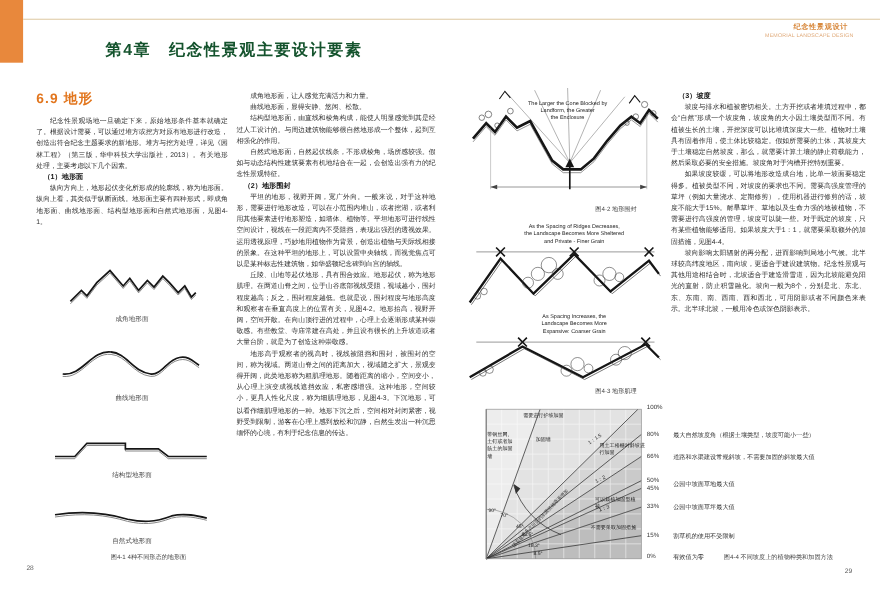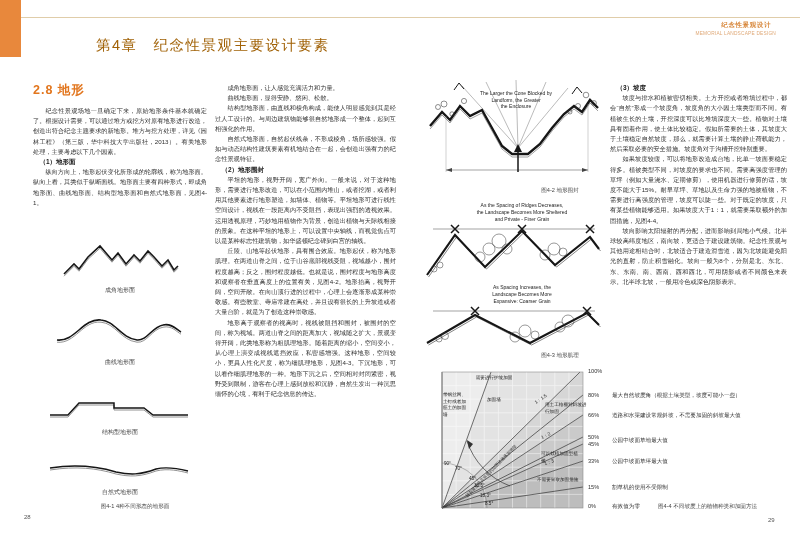--- a/index.html
+++ b/index.html
@@ -4,21 +4,21 @@
 <style>
   html,body{margin:0;padding:0;background:#888;}
   #stage{position:relative;width:800px;height:543px;background:#fff;overflow:hidden;
          font-family:"Liberation Sans","DejaVu Sans",sans-serif;color:#222;}
   .abs{position:absolute;}
   .orange-block{left:0;top:0;width:21px;height:57px;background:#e8883c;}
   .head-rule{left:21px;top:17px;width:779px;border-top:1px solid #e0cda9;}
   .brand{right:24px;top:12px;text-align:right;line-height:1.2;}
   .brand-cn{display:inline-block;background:#fff;padding:0 5px;color:#d8893e;font-size:6.5px;font-weight:bold;letter-spacing:.6px;}
   .brand-en{color:#dfa877;font-size:4.8px;letter-spacing:.2px;}
-  .chapter{left:96px;top:36px;font-size:14.5px;font-weight:normal;letter-spacing:1.5px;color:#a16207;}
+  .chapter{left:96px;top:36px;font-size:14.5px;font-weight:bold;letter-spacing:1.5px;color:#14532d;}
   .sec-title{left:33px;top:82px;font-size:12.5px;font-weight:bold;color:#e2761e;letter-spacing:1px;}
   .col{font-size:6.2px;line-height:10.2px;text-align:justify;color:#2f2f2f;}
   .col p{margin:0;text-indent:2em;}
   .col h4{margin:0;font-size:6.5px;font-weight:bold;text-indent:1em;color:#151515;line-height:10.2px;}
   #col-left{left:33px;top:106px;width:174px;}
   #col-mid{left:215px;top:83px;width:181px;}
   #col-right{left:610px;top:83px;width:177px;}
   .fig-label{font-size:6px;color:#4a4a4a;text-align:center;}
   .fig-caption{font-size:5.6px;color:#454545;}
   .pagenum{font-size:6px;color:#555;}
@@ -35,21 +35,21 @@
 
 <div id="stage">
 
   <div class="abs orange-block"></div>
   <div class="abs head-rule"></div>
   <div class="abs brand">
     <div class="brand-cn">纪念性景观设计</div>
     <div class="brand-en">MEMORIAL LANDSCAPE DESIGN</div>
   </div>
   <div class="abs chapter">第4章　纪念性景观主要设计要素</div>
-  <div class="abs sec-title">2.8  地形</div>
+  <div class="abs sec-title">6.9  地形</div>
 
   <div id="col-left" class="abs col">
     <p>纪念性景观场地一旦确定下来，原始地形条件基本就确定了。根据设计需要，可以通过堆方或挖方对原有地形进行改造，创造出符合纪念主题要求的新地形。堆方与挖方处理，详见《园林工程》（第三版，华中科技大学出版社，2013）。有关地形处理，主要考虑以下几个因素。</p>
     <h4>（1）地形面</h4>
     <p>纵向方向上，地形起伏变化所形成的轮廓线，称为地形面。纵向上看，其类似于纵断面线。地形面主要有四种形式，即成角地形面、曲线地形面、结构型地形面和自然式地形面，见图4-1。</p>
   </div>
 
   <svg class="abs" style="left:62px;top:242px" width="118" height="40" viewBox="0 0 118 40">
     <polyline class="ink2" stroke-width="0.8" transform="translate(0,2.2)" points="2,32 12,22 17,27 26,15 38,4 50,18 56,11 64,22 72,13 78,19 86,9 92,15 100,24 106,18 112,28 116,24"></polyline>
     <polyline class="ink" stroke-width="1.6" points="2,32 12,22 17,27 26,15 38,4 50,18 56,11 64,22 72,13 78,19 86,9 92,15 100,24 106,18 112,28 116,24"></polyline>

